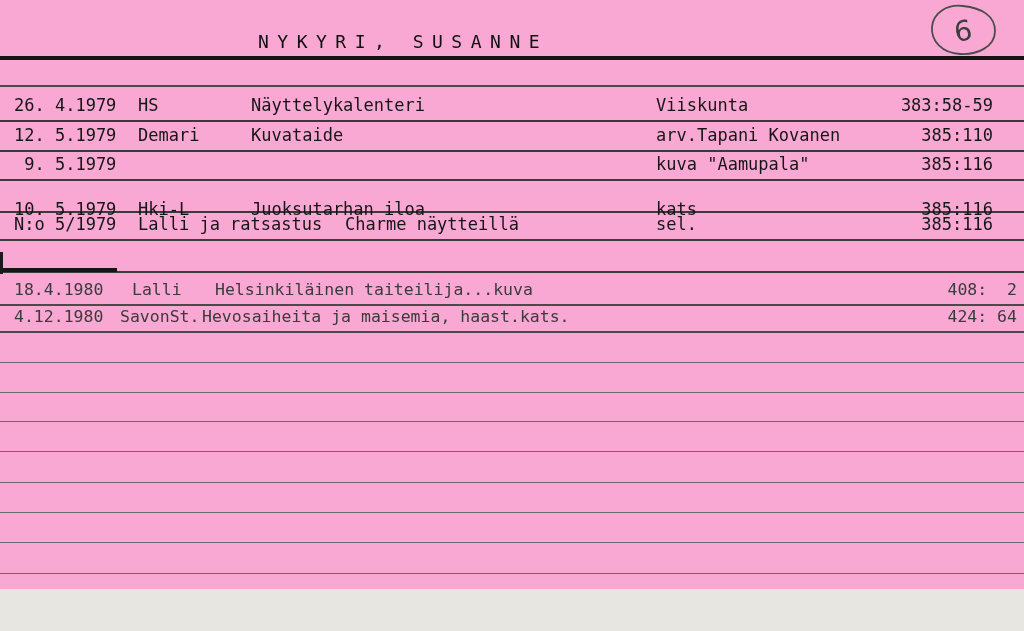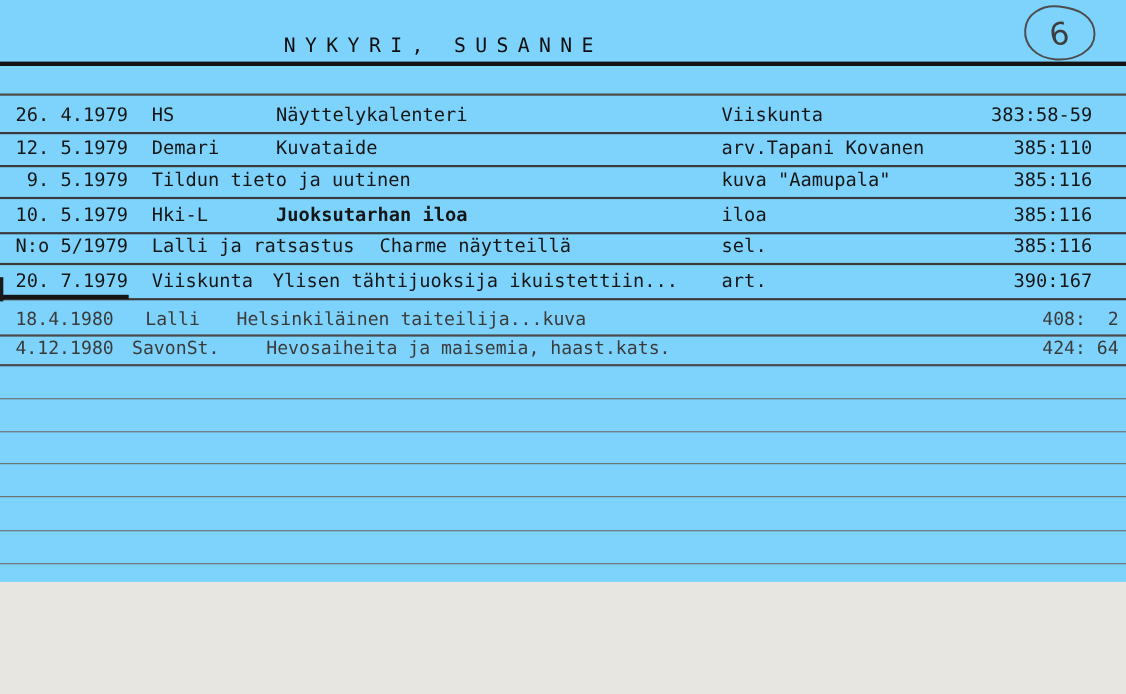--- a/index.html
+++ b/index.html
@@ -1,19 +1,19 @@
 <!DOCTYPE html>
 <html><head>
 <meta charset="utf-8">
 <style>
   html,body{margin:0;padding:0;background:#e8e6e1;}
   .card{
     position:relative;
-    width:1024px;height:529px;
-    background:#7dd3fc;
+    width:1024px;height:589px;
+    background:#f9a8d4;
     overflow:hidden;
     font-family:"DejaVu Sans Mono",monospace;
   }
   
   .rule{position:absolute;left:0;width:1024px;background:#4a4a4a;height:1.5px;}
   .rule.heavy{height:4px;background:#141414;}
   .rule.dark{height:2px;background:#3a3a3a;}
   .rule.faint{height:1.4px;background:#6b6b68;}
   .rule-seg{position:absolute;background:#161616;}
   .edge-tick{position:absolute;background:#1a1a1a;}
@@ -27,25 +27,25 @@
   
   .row{position:absolute;left:0;width:1024px;height:25px;font-size:17px;line-height:25px;color:#161616;}
   .row .c{position:absolute;bottom:1px;white-space:pre;}
   .row .date{left:14px;}
   .row .source{left:138px;}
   .row .note{left:656px;}
   .row .ref{right:31px;}
   .r1{top:94px;}  .r1 .title{left:251px;}
   .r2{top:124px;text-align:center;} .r2 .title{left:251px;}
   .r3{top:153px;} .r3 .title{left:400px;}
-  .r4{top:185px;} .r4 .title{left:251px;font-weight:bold;}
+  .r4{top:198px;} .r4 .title{left:251px;}
   .r5{top:213px;} .r5 .title{left:345px;}
   .r6{top:245px;} .r6 .title{left:248px;}
   .r7{top:278px;} .r7 .source{left:132px;text-align:right;} .r7 .title{left:215px;}
-  .r8{top:305px;} .r8 .source{left:120px;} .r8 .title{left:202px;margin-left:40px;}
+  .r8{top:305px;} .r8 .source{left:120px;} .r8 .title{left:202px;}
   .row.light{font-size:16.5px;color:#3b3b3b;padding-left:24px;}
   
   .footer{
     position:absolute;left:32px;top:608px;
     font-family:Liberation Sans, sans-serif;
     font-size:13px;letter-spacing:.4px;color:#3c3c3c;
   }
 </style>
 </head>
 <body>
@@ -92,44 +92,36 @@
   </div>
   <div class="row r2">
     <span class="c date">12. 5.1979</span>
     <span class="c source">Demari</span>
     <span class="c title">Kuvataide</span>
     <span class="c note">arv.Tapani Kovanen</span>
     <span class="c ref">385:110</span>
   </div>
   <div class="row r3">
     <span class="c date"> 9. 5.1979</span>
-    <span class="c source">Tildun tieto ja uutinen</span>
     <span class="c note">kuva "Aamupala"</span>
     <span class="c ref">385:116</span>
   </div>
   <div class="row r4">
     <span class="c date">10. 5.1979</span>
     <span class="c source">Hki-L</span>
     <span class="c title">Juoksutarhan iloa</span>
-    <span class="c note">iloa</span>
+    <span class="c note">kats</span>
     <span class="c ref">385:116</span>
   </div>
   <div class="row r5">
     <span class="c date">N:o 5/1979</span>
     <span class="c source">Lalli ja ratsastus</span>
     <span class="c title">Charme näytteillä</span>
     <span class="c note">sel.</span>
     <span class="c ref">385:116</span>
-  </div>
-  <div class="row r6">
-    <span class="c date">20. 7.1979</span>
-    <span class="c source">Viiskunta</span>
-    <span class="c title">Ylisen tähtijuoksija ikuistettiin...</span>
-    <span class="c note">art.</span>
-    <span class="c ref">390:167</span>
   </div>
   <div class="row r7 light">
     <span class="c date">18.4.1980</span>
     <span class="c source">Lalli</span>
     <span class="c title">Helsinkiläinen taiteilija...kuva</span>
     <span class="c ref">408:  2</span>
   </div>
   <div class="row r8 light">
     <span class="c date">4.12.1980</span>
     <span class="c source">SavonSt.</span>

